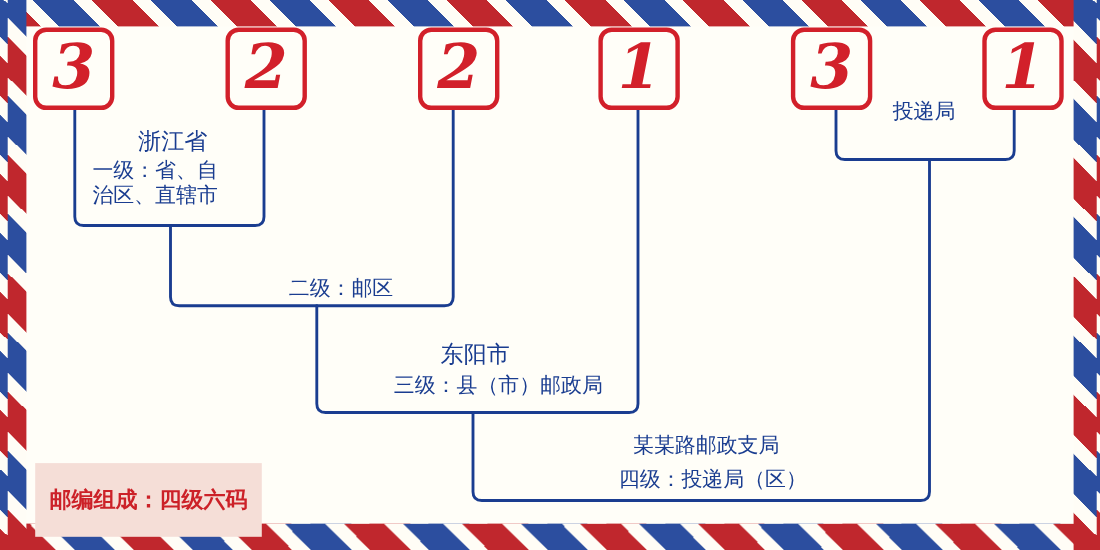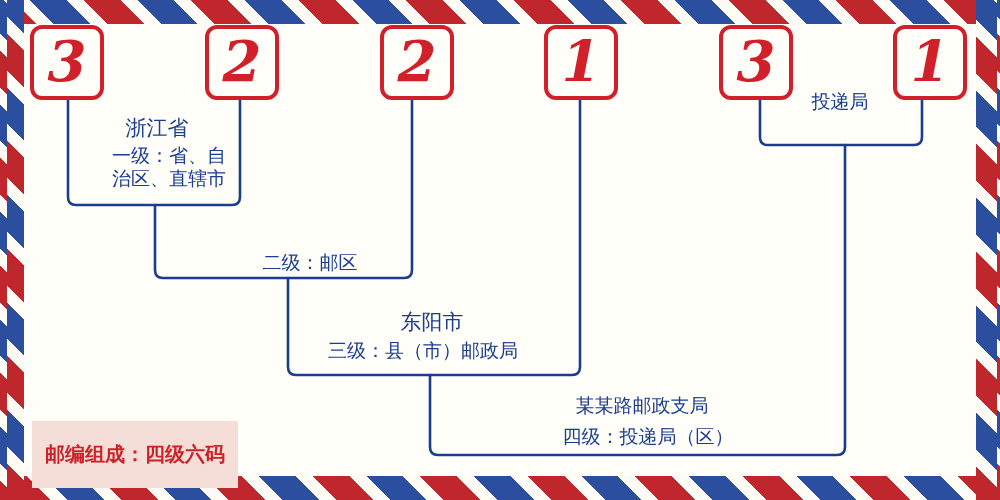--- a/index.html
+++ b/index.html
@@ -44,24 +44,24 @@
   svg.connectors{position:absolute;left:0;top:0;}
   svg.connectors path{fill:none;stroke:#1a3d90;stroke-width:2.6;stroke-linecap:round;}
 
   
   .lbl{
     position:absolute;color:#1a3d90;font-weight:normal;text-align:center;
   }
   .lbl.big{font-size:21px;}
   .lbl.small{font-size:19px;line-height:23px;}
   .zhejiang{left:92px;top:114px;width:130px;}
-  .level1{left:106px;top:144px;width:126px;}
+  .level1{left:78px;top:144px;width:126px;}
   .level2{left:225px;top:251px;width:170px;}
   .dongyang{left:372px;top:308px;width:120px;}
-  .level3{left:308px;top:339px;width:230px;}
+  .level3{left:338px;top:339px;width:230px;}
   .branch{left:552px;top:394px;width:180px;}
   .level4{left:548px;top:425px;width:200px;}
   .delivery{left:790px;top:90px;width:100px;}
 
   .composition{
     position:absolute;left:32px;top:421px;
     background:#f5ded7;color:#cc2128;
     font-size:20px;font-weight:bold;
     padding:20px 13px;white-space:nowrap;
   }

